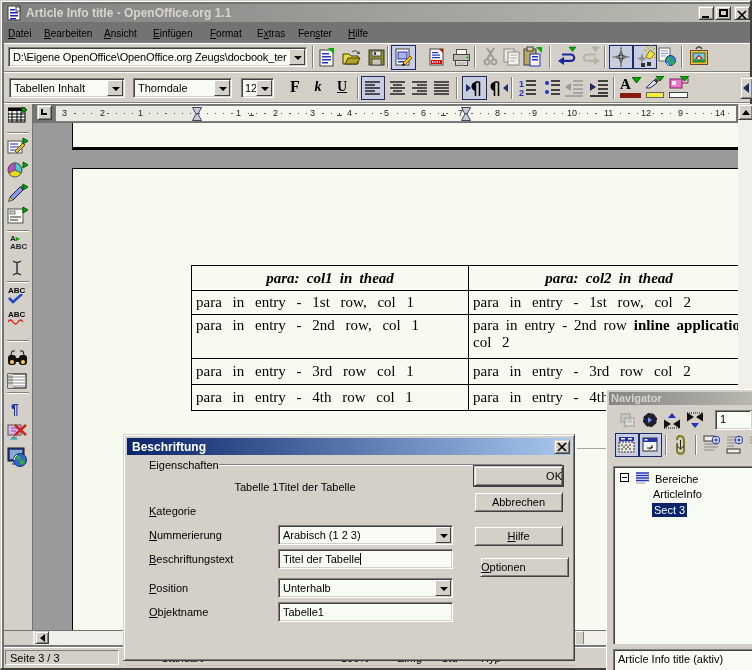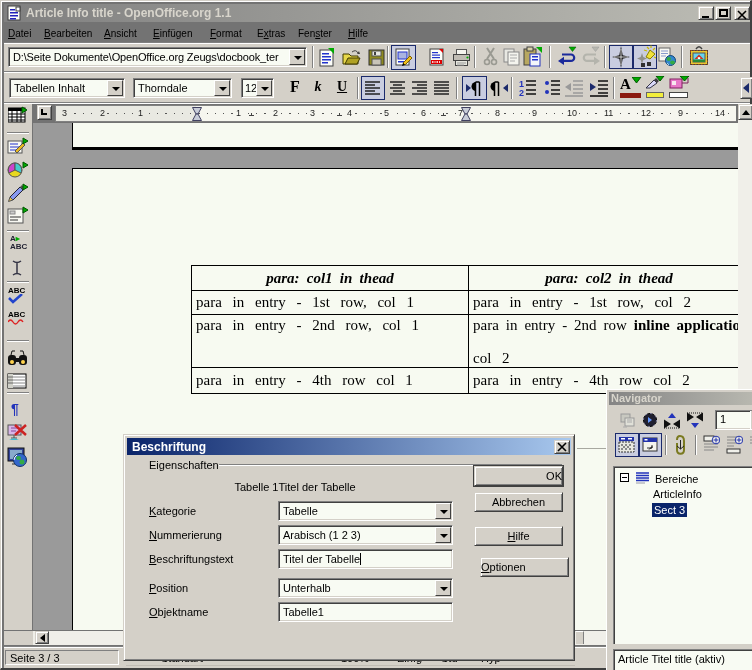--- a/index.html
+++ b/index.html
@@ -46,21 +46,21 @@
 <span class="abs" style="left:206px;top:5px"><span class="u">F</span>ormat</span>
 <span class="abs" style="left:253px;top:5px">E<span class="u">x</span>tras</span>
 <span class="abs" style="left:294px;top:5px">Fen<span class="u">s</span>ter</span>
 <span class="abs" style="left:344px;top:5px"><span class="u">H</span>ilfe</span>
 </div>
 <div class="abs" style="left:3px;top:41px;width:746px;height:1px;background:#808080"></div>
 <div class="abs" style="left:3px;top:42px;width:746px;height:1px;background:#fff"></div>
 
 <div class="abs" style="left:3px;top:43px;width:746px;height:27px;background:#d4d0c8"></div>
 <div class="abs sunken white" style="left:7px;top:46px;width:299px;height:20px;font-size:11px">
-<div class="abs" style="left:4px;top:3px;white-space:nowrap;letter-spacing:-0.15px">D:\Seite Dokumente\OpenOffice.org Zeugs\docbook_ter</div>
+<div class="abs" style="left:4px;top:3px;white-space:nowrap;letter-spacing:-0.15px">D:\Eigene OpenOffice\OpenOffice.org Zeugs\docbook_ter</div>
 <div class="combo-btn"></div>
 </div>
 <div class="sep-v" style="left:311px;top:45px;height:22px"></div>
 <div id="ftb" class="abs" style="left:0;top:0;width:752px;height:70px">
 <svg class="abs" style="left:317px;top:47px" width="18" height="19">
         <rect x="2" y="2" width="13" height="16" fill="#fcfdf8" stroke="#404040"></rect>
         <path d="M10 0 l6 0 0 6 z" fill="#0a0"></path>
         <rect x="4" y="5" width="7" height="1.5" fill="#2233cc"></rect>
         <rect x="4" y="8" width="9" height="1.5" fill="#2233cc"></rect>
         <rect x="4" y="11" width="9" height="1.5" fill="#2233cc"></rect>
@@ -402,22 +402,26 @@
       <tr style="height:24px">
         <td style="border:1px solid #000;padding-left:4px;word-spacing:7px">para in entry - 1st row, col 1</td>
         <td style="border:1px solid #000;padding-left:4px;word-spacing:7px">para in entry - 1st row, col 2</td>
       </tr>
       <tr style="height:44px">
         <td style="border:1px solid #000;padding-left:4px;vertical-align:top;word-spacing:7px">
                   <div style="margin-top:2px">para in entry - 2nd row, col 1</div>
                 </td>
         <td style="border:1px solid #000;padding-left:4px;vertical-align:top;word-spacing:7px">
                   <div style="margin-top:2px;white-space:nowrap;overflow:visible;word-spacing:3.2px">para in entry - 2nd row <b>inline application in para</b></div>
-                  <div style="margin-top:16px">col 2</div>
+                  <div style="margin-top:0">col 2</div>
                 </td>
+      </tr>
+      <tr style="height:26px">
+        <td style="border:1px solid #000;padding-left:4px;word-spacing:7px">para in entry - 3rd row col 1</td>
+        <td style="border:1px solid #000;padding-left:4px;word-spacing:7px">para in entry - 3rd row col 2</td>
       </tr>
       <tr style="height:26px">
         <td style="border:1px solid #000;padding-left:4px;word-spacing:7px">para in entry - 4th row col 1</td>
         <td style="border:1px solid #000;padding-left:4px;word-spacing:7px">para in entry - 4th row col 2</td>
       </tr>
       </tbody>
           </table>
     </div>
     <div class="abs" style="left:504px;top:279px;width:30px;height:1px;background:#a8a8a0"></div>
   </div>
@@ -523,42 +527,38 @@
 <div class="abs" style="left:13px;top:83px;width:9px;height:9px;background:#fff;border:1px solid #000"></div>
 <div class="abs" style="left:15px;top:87px;width:5px;height:1px;background:#000"></div>
 <svg class="abs" style="left:28px;top:82px" width="16" height="12">
         <path d="M1 1 h13 M1 3.5 h13 M1 6 h13 M1 8.5 h13" stroke="#2233bb" stroke-width="1.4"></path>
         <path d="M1 11 h9" stroke="#99a"></path>
       </svg>
 <div class="abs" style="left:48px;top:83px;font-size:11px">Bereiche</div>
 <div class="abs" style="left:46px;top:98px;font-size:11px">ArticleInfo</div>
 <div class="abs" style="left:45px;top:113px;font-size:11px;background:#0a246a;color:#fff;padding:1px 2px">Sect 3</div>
 <div class="abs sunken" style="left:6px;top:259px;width:141px;height:23px;background:#f8fbf3">
-        <div class="abs" style="left:4px;top:3px">Article Titel title (aktiv)</div>
+        <div class="abs" style="left:4px;top:3px">Article Info title (aktiv)</div>
       </div>
 </div>
 
 <div id="dlg" class="abs" style="left:122px;top:433px;width:452px;height:227px;background:#d4d0c8;border:1px solid;border-color:#d4d0c8 #404040 #404040 #d4d0c8;box-shadow:inset 1px 1px 0 #fff,inset -1px -1px 0 #808080;font-size:11px">
 <div class="abs" style="left:3px;top:3px;width:444px;height:17px;background:linear-gradient(90deg,#0a246a,#a8c8ee)"></div>
 <div class="abs" style="left:8px;top:5px;font-size:12px;font-weight:bold;color:#fff">Beschriftung</div>
 <div class="abs raised2" style="left:430px;top:5px;width:16px;height:14px;background:#d4d0c8"><svg width="14" height="12">
           <path d="M3 2 l8 8 M11 2 l-8 8" stroke="#000" stroke-width="1.6"></path>
         </svg></div>
 <div class="abs" style="left:25px;top:24px">Eigenschaften</div>
 <div class="abs" style="left:95px;top:29px;width:343px;height:2px;border-top:1px solid #808080;border-bottom:1px solid #fff"></div>
 <div class="abs" style="left:71px;top:46px;width:200px;text-align:center">Tabelle 1Titel der Tabelle</div>
 <div class="abs" style="left:25px;top:70px"><span class="u">K</span>ategorie</div>
 <div class="abs" style="left:25px;top:94px"><span class="u">N</span>ummerierung</div>
 <div class="abs" style="left:25px;top:118px"><span class="u">B</span>eschriftungstext</div>
 <div class="abs" style="left:25px;top:147px"><span class="u">P</span>osition</div>
 <div class="abs" style="left:25px;top:171px"><span class="u">O</span>bjektname</div>
-<div class="abs sunken white" style="left:154px;top:66px;width:175px;height:20px">
-        <div class="abs" style="left:4px;top:3px">Tabelle</div>
-        <div class="combo-btn"></div>
-      </div>
 <div class="abs sunken white" style="left:154px;top:90px;width:175px;height:20px">
         <div class="abs" style="left:4px;top:3px">Arabisch (1 2 3)</div>
         <div class="combo-btn"></div>
       </div>
 <div class="abs sunken white" style="left:154px;top:143px;width:175px;height:20px">
         <div class="abs" style="left:4px;top:3px">Unterhalb</div>
         <div class="combo-btn"></div>
       </div>
 <div class="abs sunken white" style="left:154px;top:114px;width:175px;height:20px">
         <div class="abs" style="left:4px;top:3px">Titel der Tabelle<span style="margin-left:0px;border-left:1px solid #000">​</span></div>

